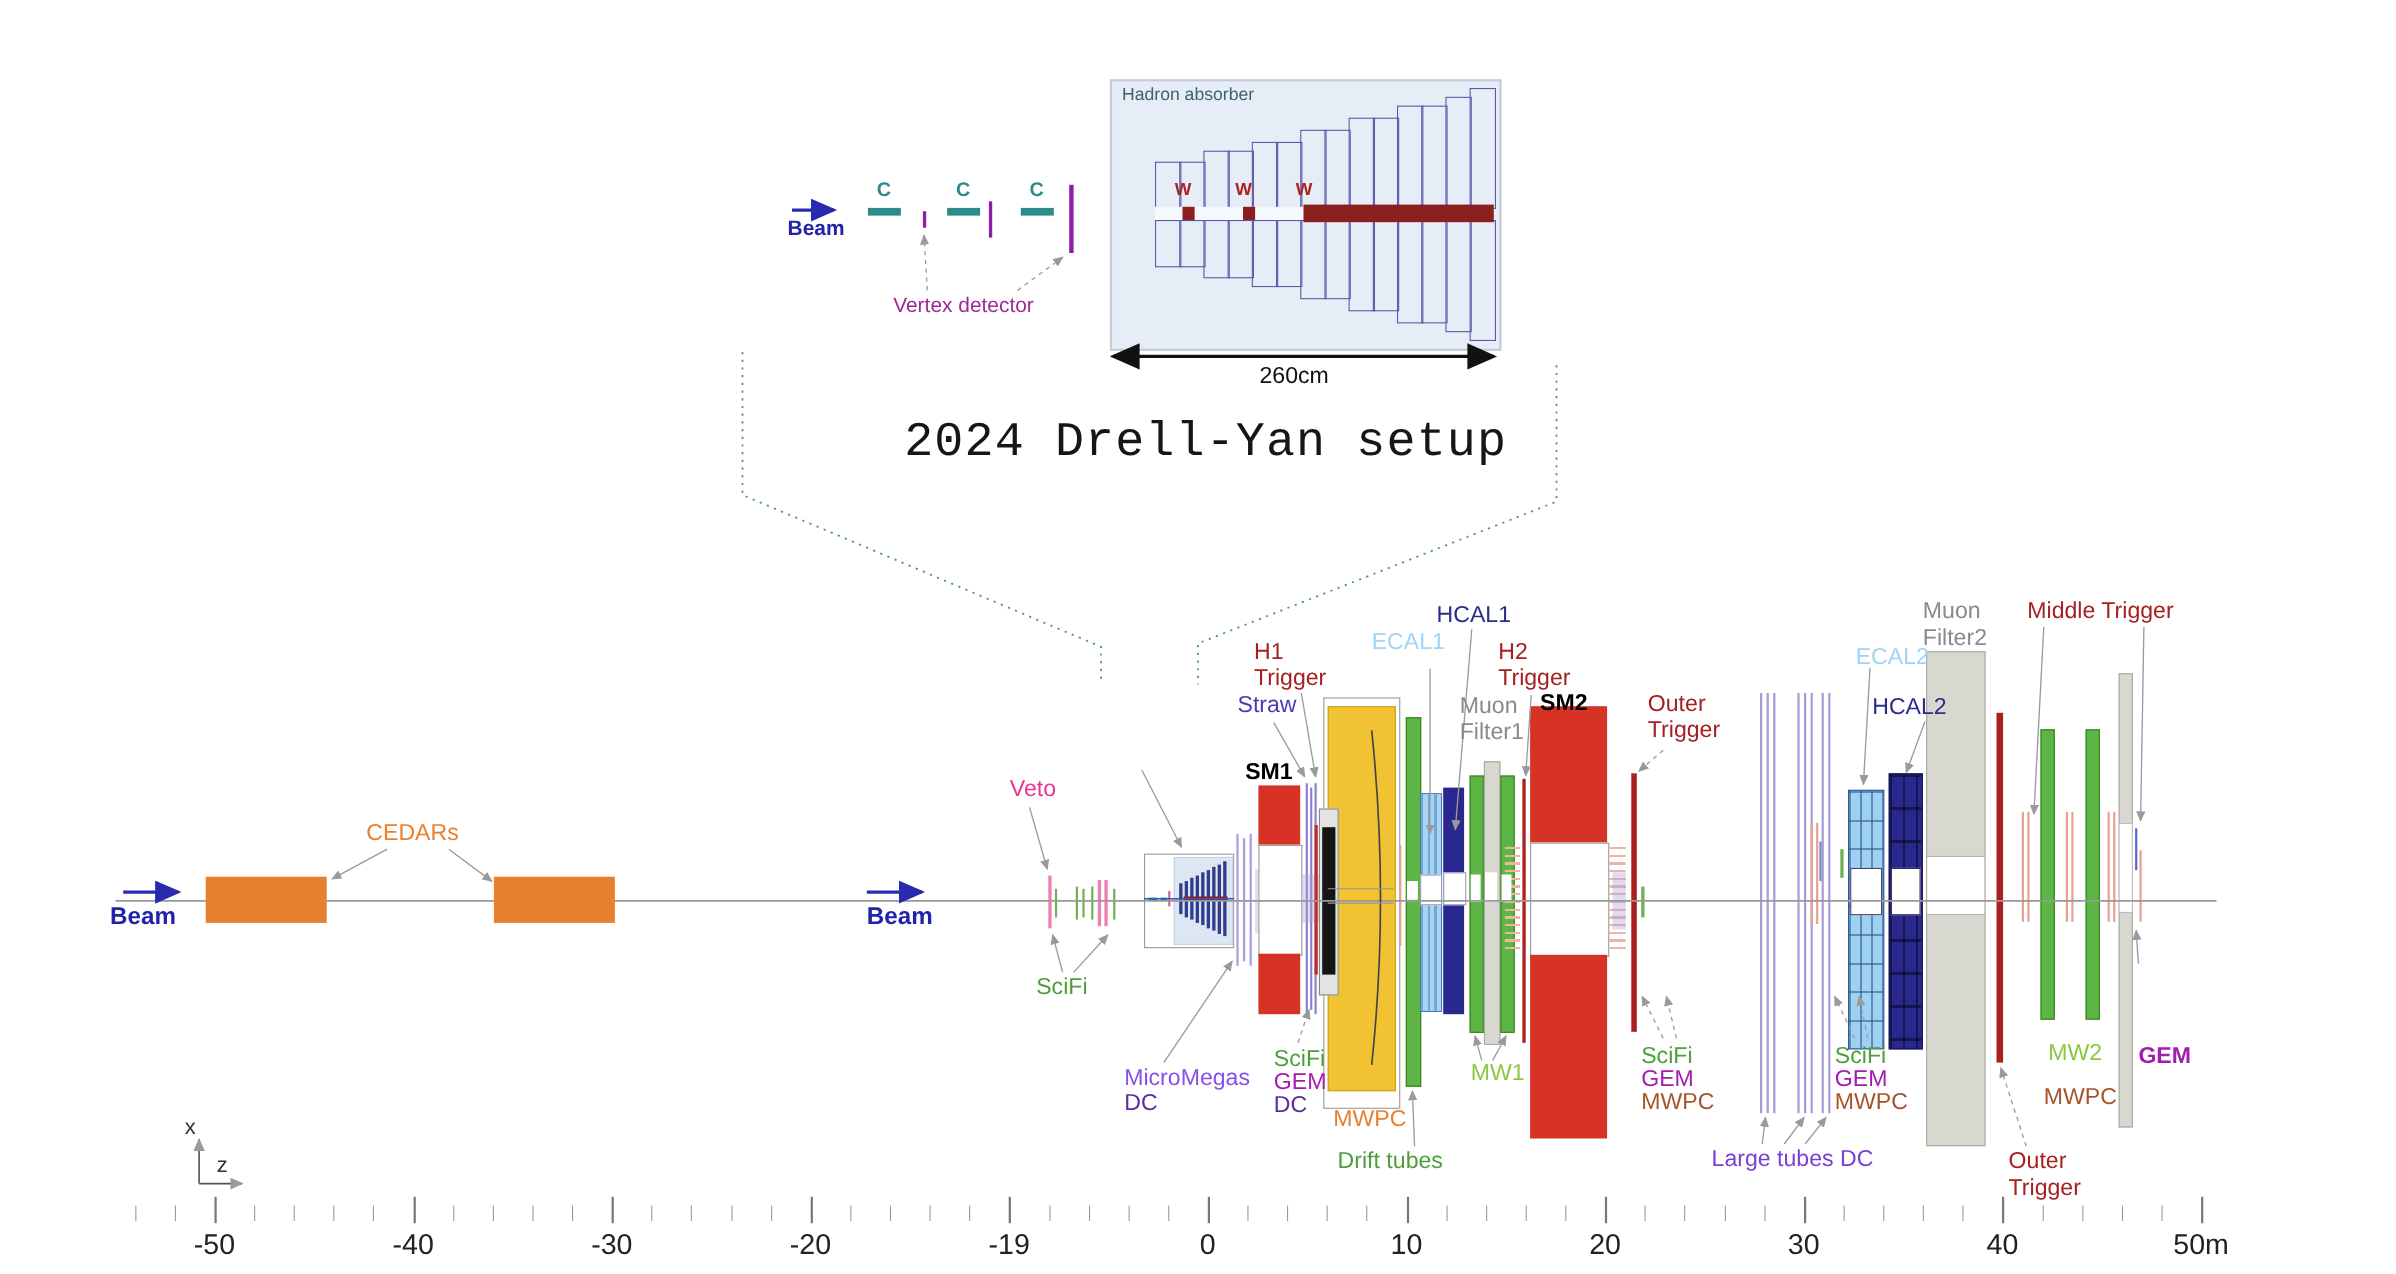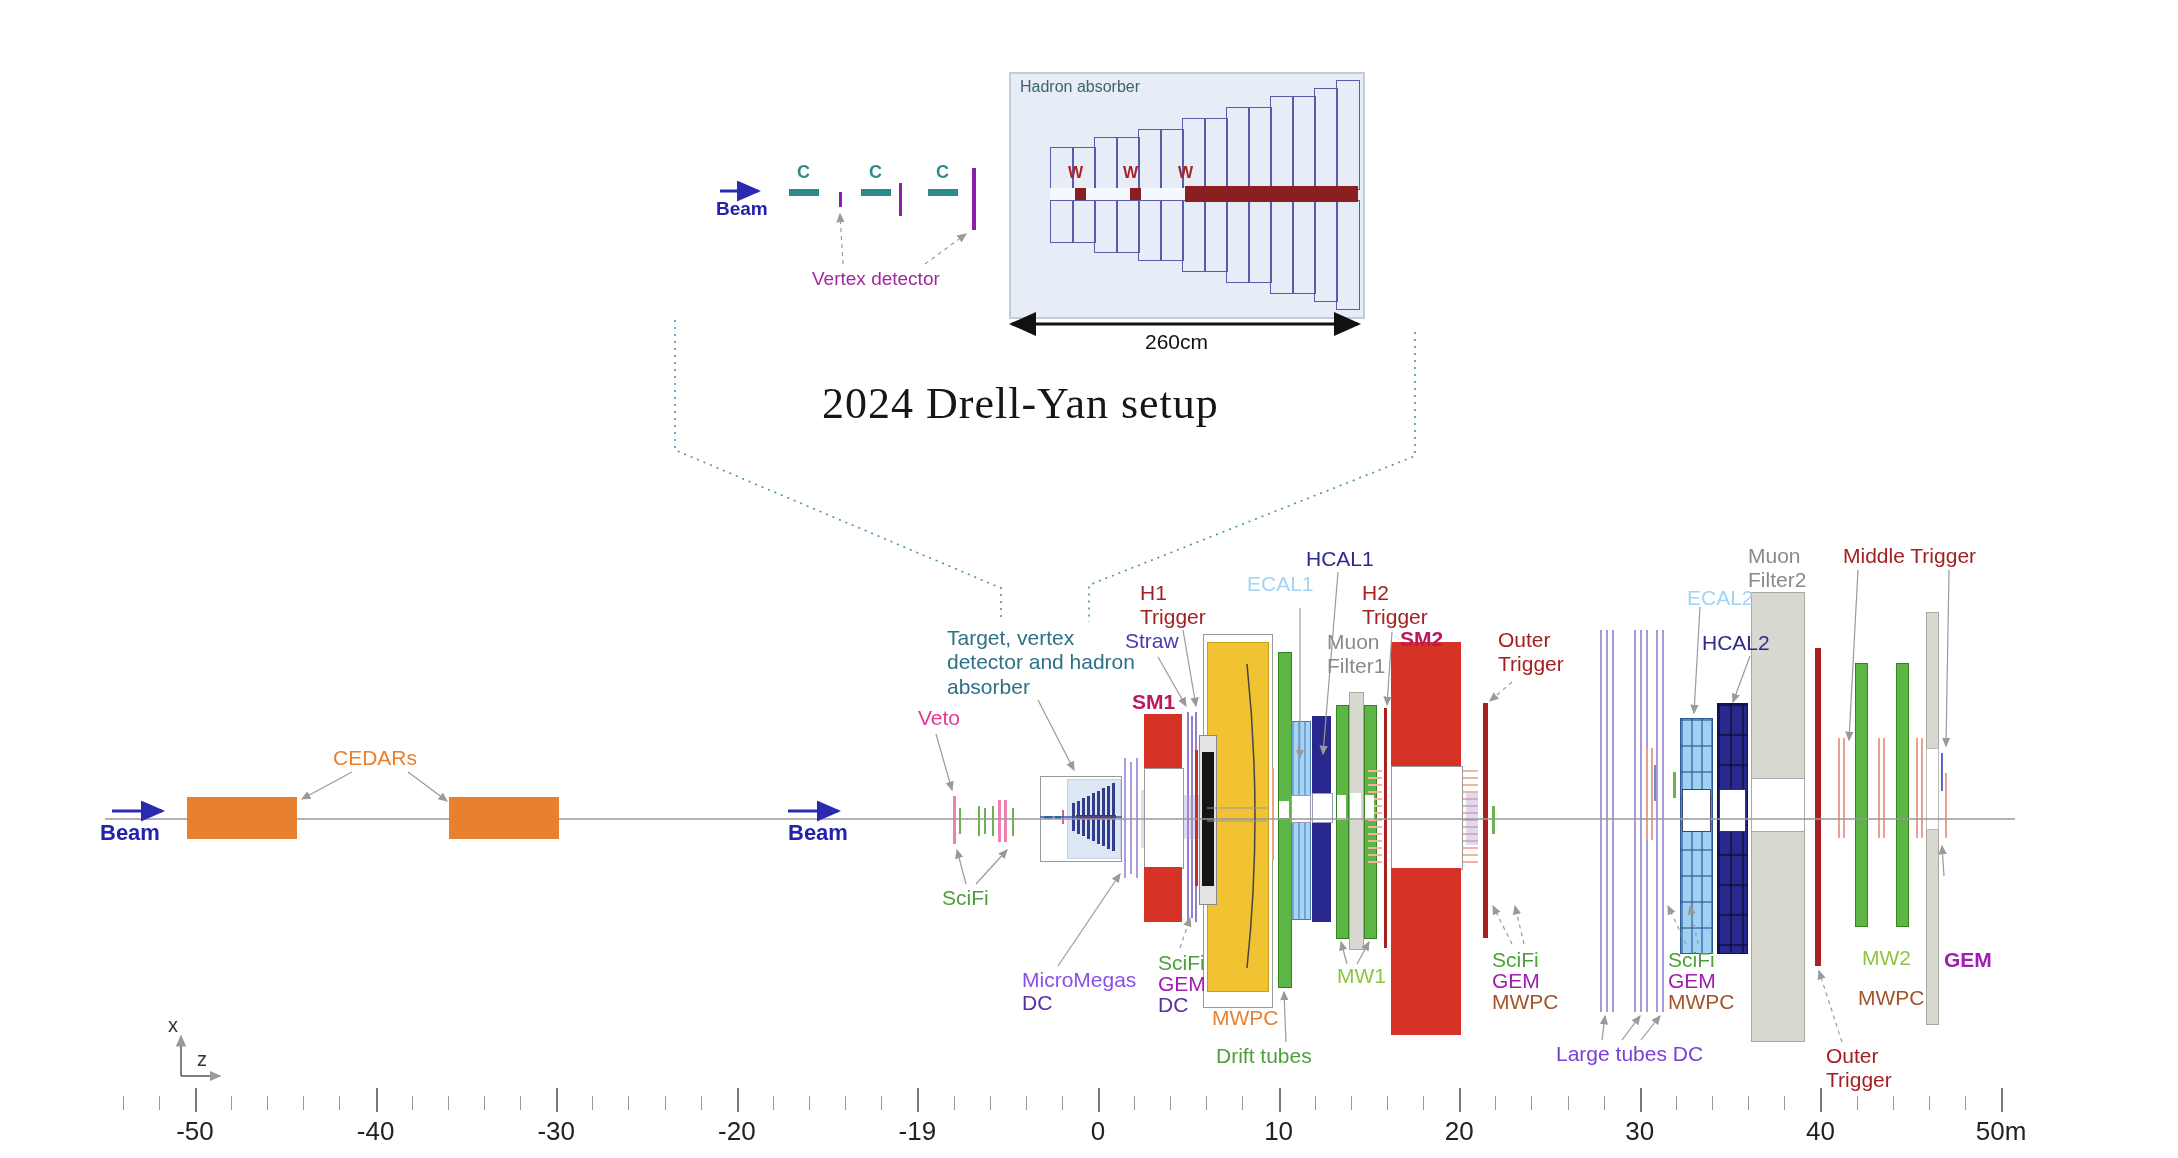--- a/index.html
+++ b/index.html
@@ -1,25 +1,25 @@
 <!DOCTYPE html>
 <html><head>
 <meta charset="utf-8">
 <style>
   html,body{margin:0;padding:0;background:#fff}
   .stage{position:relative;width:2178px;height:1158px;background:#fff;overflow:hidden;
          font-family:"Liberation Sans","DejaVu Sans",sans-serif}
   .s{position:absolute;display:block}
   .lbl{position:absolute;font-size:21px;line-height:1.16;white-space:nowrap}
   .wrap{white-space:normal}
-  .title{position:absolute;font-size:44px;color:#161616;letter-spacing:1px;font-family:Liberation Serif, serif}
+  .title{position:absolute;font-size:44px;color:#161616;letter-spacing:1px;font-family:Liberation Mono, monospace}
   
   .c-beam{color:#2222aa;font-weight:bold}
   .c-orange{color:#e8802e}
-  .c-red{color:#be185d}
+  .c-red{color:#000000}
   .c-dkred{color:#a52020}
   .c-pink{color:#e8368f}
   .c-teal{color:#2e7086}
   .c-green{color:#4f9e3c}
   .c-ltgreen{color:#8cc63f}
   .c-purple{color:#8a4fe8}
   .c-dkpurple{color:#5b2d9e}
   .c-straw{color:#4a3ab8}
   .c-ecal{color:#a3d3f5}
   .c-hcal{color:#2b2b8c}
@@ -134,21 +134,20 @@
       <div class="s" style="position:absolute;left:978px;top:806px;width:2px;height:30px;background:#6fb052"></div>
       <div class="s" style="position:absolute;left:984px;top:808px;width:2px;height:26px;background:#6fb052"></div>
       <div class="s" style="position:absolute;left:992px;top:806px;width:2px;height:30px;background:#6fb052"></div>
       <div class="s" style="position:absolute;left:998px;top:800px;width:3px;height:42px;background:#ee7fae"></div>
       <div class="s" style="position:absolute;left:1004px;top:800px;width:3px;height:42px;background:#ee7fae"></div>
       <div class="s" style="position:absolute;left:1012px;top:808px;width:2px;height:28px;background:#6fb052"></div>
     </div>
   <div class="lbl c-pink" style="left:918px;top:706px">Veto</div>
   <div class="lbl c-green" style="left:942px;top:886px">SciFi</div>
 
-  <div class="lbl c-teal wrap" style="left:947px;top:626px;width:190px">Target, vertex detector and hadron absorber</div>
   <i class="s f-white" style="left:1040px;top:776px;width:80px;height:84px"></i>
   <i class="s" style="left:1067px;top:779px;width:52px;height:78px;background:#dce7f3;border:1px solid #c6d2e2"></i>
   <i class="s" style="left:1044px;top:816px;width:8px;height:3px;background:#2e8b8b;z-index:3"></i>
   <i class="s" style="left:1055px;top:816px;width:6px;height:3px;background:#2e8b8b;z-index:3"></i>
   <i class="s" style="left:1062px;top:810px;width:2px;height:14px;background:#d160a0;z-index:3"></i>
   <div id="mini-absorber">
       <div class="s" style="position:absolute;left:1072px;top:803px;width:3px;height:28px;background:#323c8c;z-index:3"></div>
       <div class="s" style="position:absolute;left:1077px;top:800.5px;width:3px;height:33px;background:#323c8c;z-index:3"></div>
       <div class="s" style="position:absolute;left:1082px;top:798px;width:3px;height:38px;background:#323c8c;z-index:3"></div>
       <div class="s" style="position:absolute;left:1087px;top:795.5px;width:3px;height:43px;background:#323c8c;z-index:3"></div>

